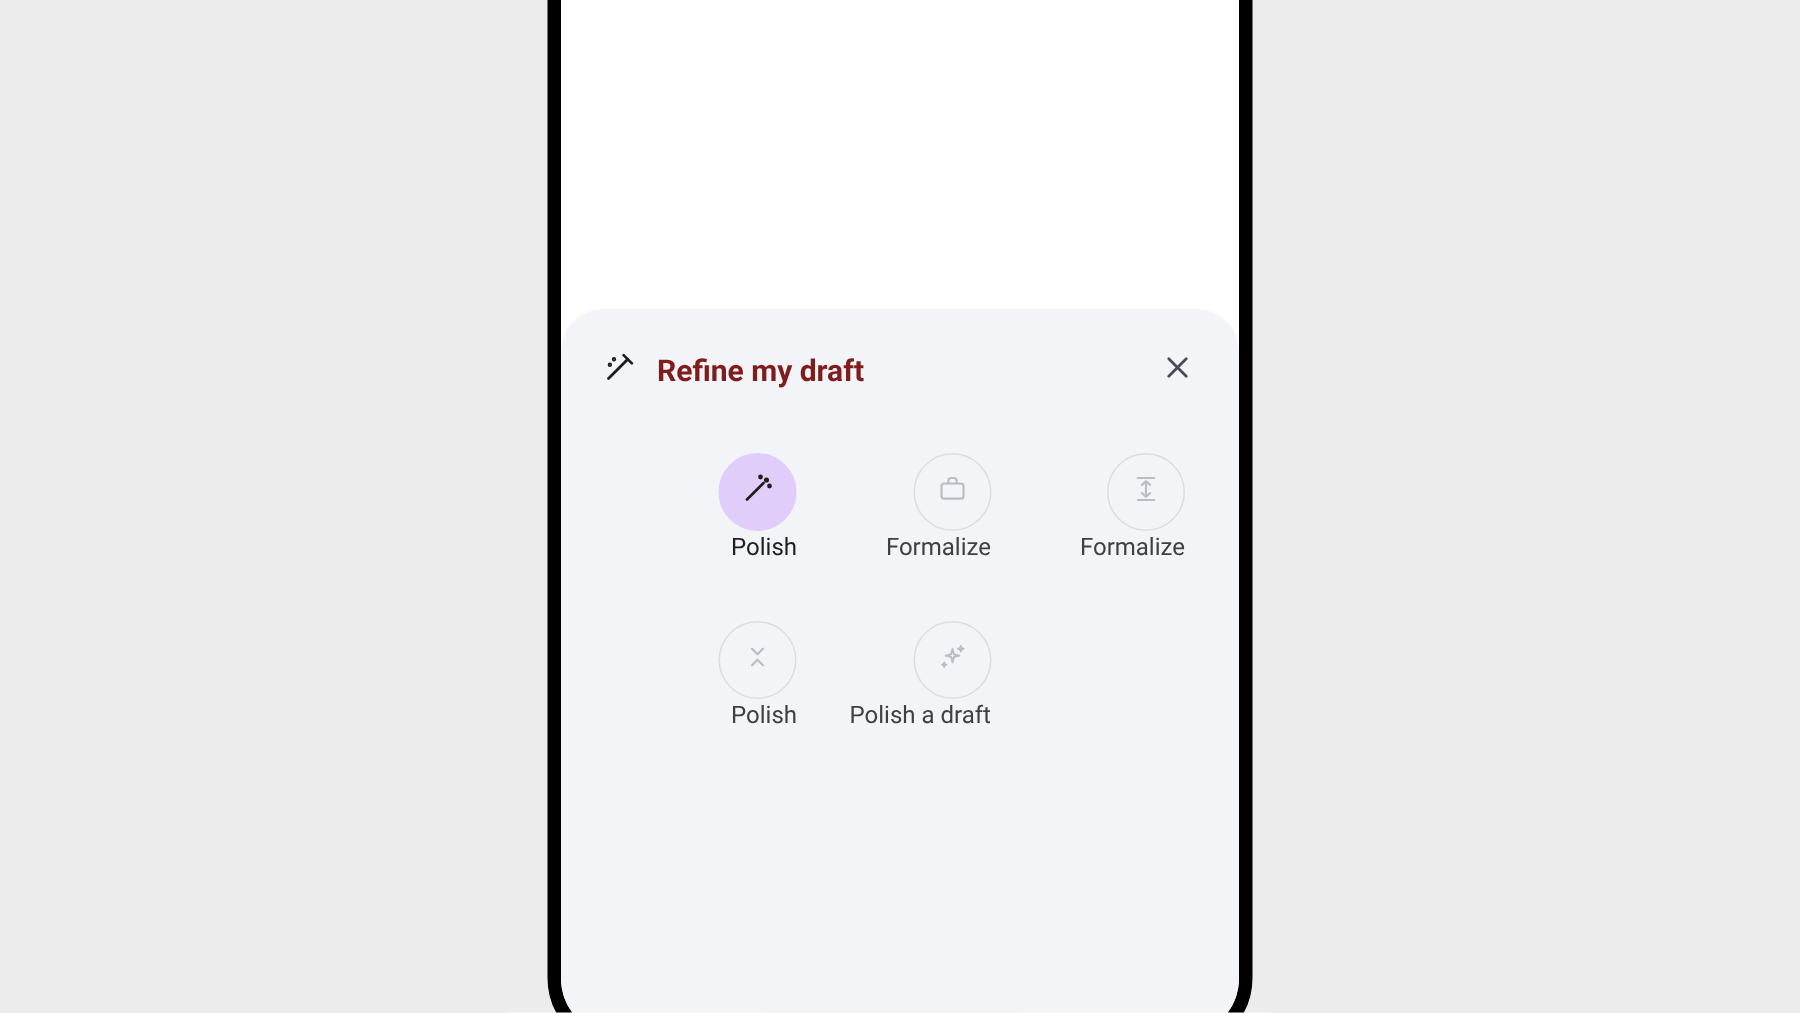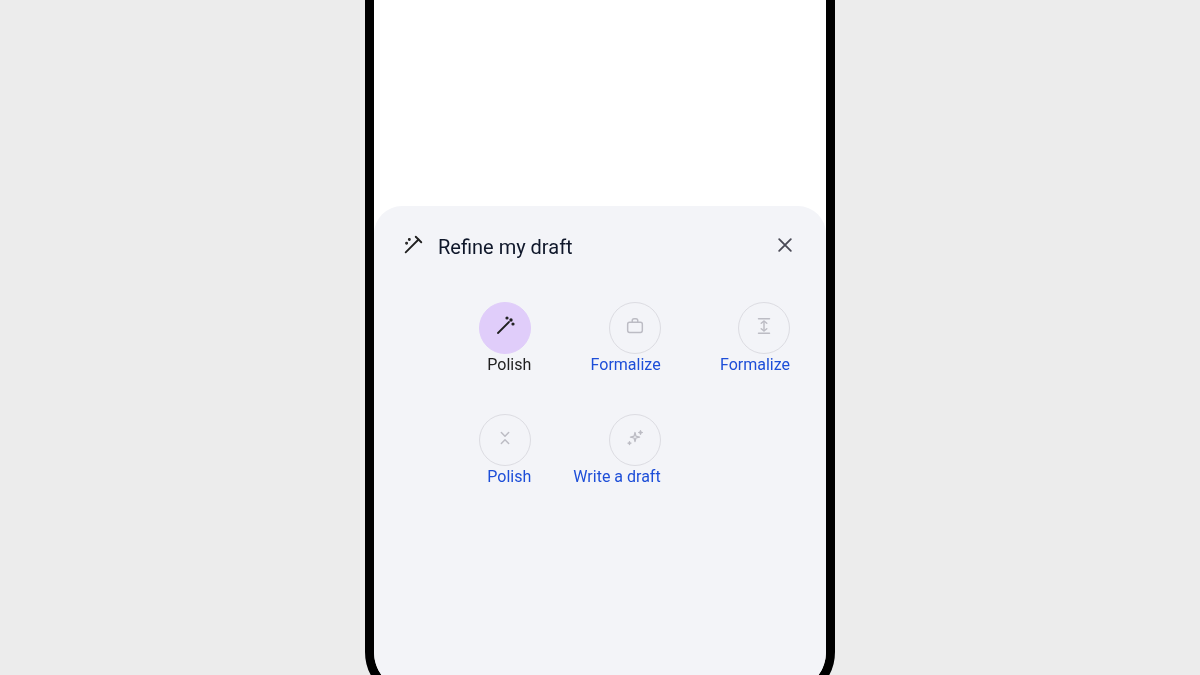--- a/index.html
+++ b/index.html
@@ -32,22 +32,22 @@
       padding: 28px 28px 0 28px;
     }
     .sheet-header {
       display: flex;
       align-items: center;
       gap: 14px;
     }
     .sheet-title {
       flex: 1;
       font-size: 20px;
-      color: #0f172a;
-      font-weight: 400;
+      color: #7f1d1d;
+      font-weight: 700;
     }
     .close-btn {
       width: 26px; height: 26px;
       display: flex; align-items: center; justify-content: center;
       color: #4a4a56;
       cursor: pointer;
     }
     .grid {
       margin-top: 42px;
       display: grid;
@@ -69,21 +69,21 @@
       display: flex; align-items: center; justify-content: center;
       color: #bcbcc4;
     }
     .option.selected .circle {
       background: #e0cdfa;
       border-color: #e0cdfa;
       color: #1f1f1f;
     }
     .option .label {
       font-size: 16px;
-      color: #1d4ed8;
+      color: #404040;
       white-space: nowrap;
     }
     .option.selected .label {
       color: #1f1f1f;
     }
   </style>
 </head>
 <body>
 
 <div class="phone">
@@ -165,18 +165,18 @@
       <div class="option">
         <div class="circle">
           <span>
             <svg width="22" height="22" viewBox="0 0 24 24" fill="none" stroke="currentColor" stroke-width="1.4" stroke-linecap="round" stroke-linejoin="round">
               <path d="M12 6 L13 10 L17 11 L13 12 L12 16 L11 12 L7 11 L11 10 Z"></path>
               <path d="M18 4 L18.5 5.5 L20 6 L18.5 6.5 L18 8 L17.5 6.5 L16 6 L17.5 5.5 Z"></path>
               <path d="M6 16 L6.4 17.2 L7.6 17.6 L6.4 18 L6 19.2 L5.6 18 L4.4 17.6 L5.6 17.2 Z"></path>
             </svg>
           </span>
         </div>
-        <div class="label">Write a draft</div>
+        <div class="label">Polish a draft</div>
       </div>
 
     </div>
   </div>
 </div>
 
 </body></html>

